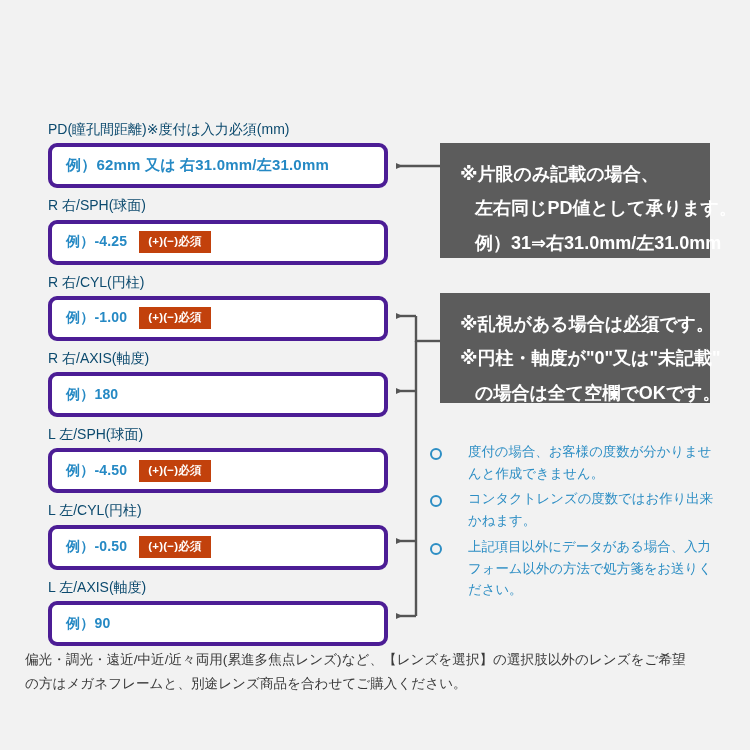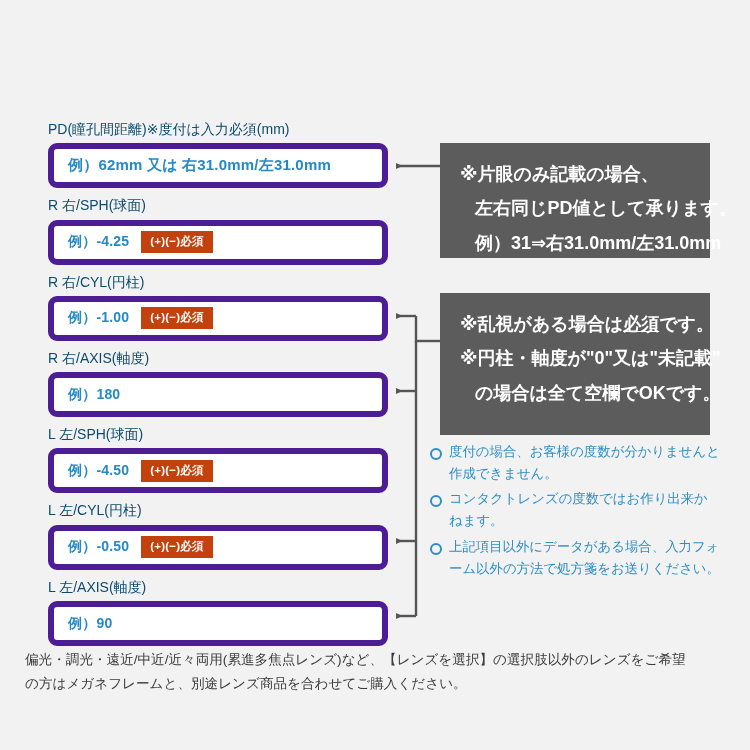--- a/index.html
+++ b/index.html
@@ -58,21 +58,21 @@
     color: #0c4a6e;
     line-height: 1.45;
     margin-bottom: 4px;
     white-space: nowrap;
   }
   .field-box {
     box-sizing: border-box;
     width: 340px;
     height: 45px;
     background: #ffffff;
-    border: 6px solid #4c1d95;
+    border: 4px solid #4c1d95;
     border-radius: 9px;
     display: flex;
     align-items: center;
     padding: 8px 14px;
   }
   .placeholder {
     color: #2589c4;
     font-size: 14px;
     font-weight: bold;
     white-space: nowrap;
@@ -111,21 +111,21 @@
   .callout.one {
     left: 440px;
     top: 143px;
     width: 270px;
     height: 115px;
   }
   .callout.two {
     left: 440px;
     top: 293px;
     width: 270px;
-    height: 142px;
+    height: 110px;
   }
   .callout p {
     margin: 0 0 7px 0;
     font-size: 18px;
     line-height: 1.52;
     font-weight: bold;
     white-space: nowrap;
   }
   .callout p:last-child { margin-bottom: 0; }
   .callout p.indent { padding-left: 15px; }
@@ -151,20 +151,21 @@
     border: 2px solid #2d8ec4;
     border-radius: 50%;
     margin-top: 7px;
     margin-right: 7px;
   }
   .note-text {
     font-size: 13.4px;
     line-height: 1.62;
     color: #2d8ec4;
     font-weight: normal;
+    margin-left: 19px;
   }
 
   
   .footer {
     position: absolute;
     left: 25px;
     top: 648px;
     width: 668px;
     font-size: 13.6px;
     line-height: 1.75;

